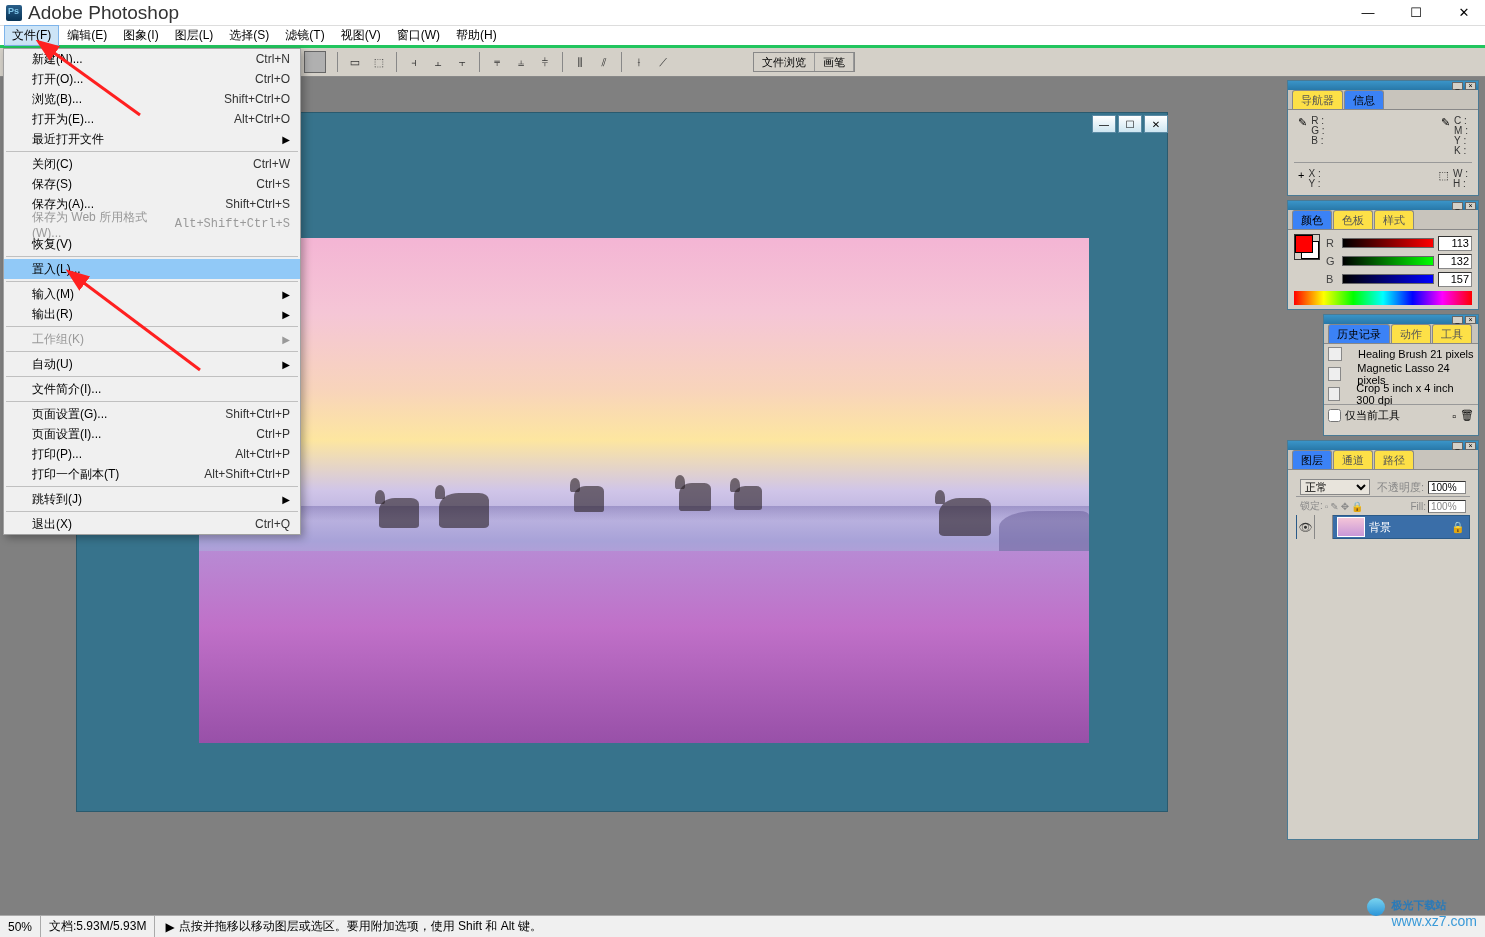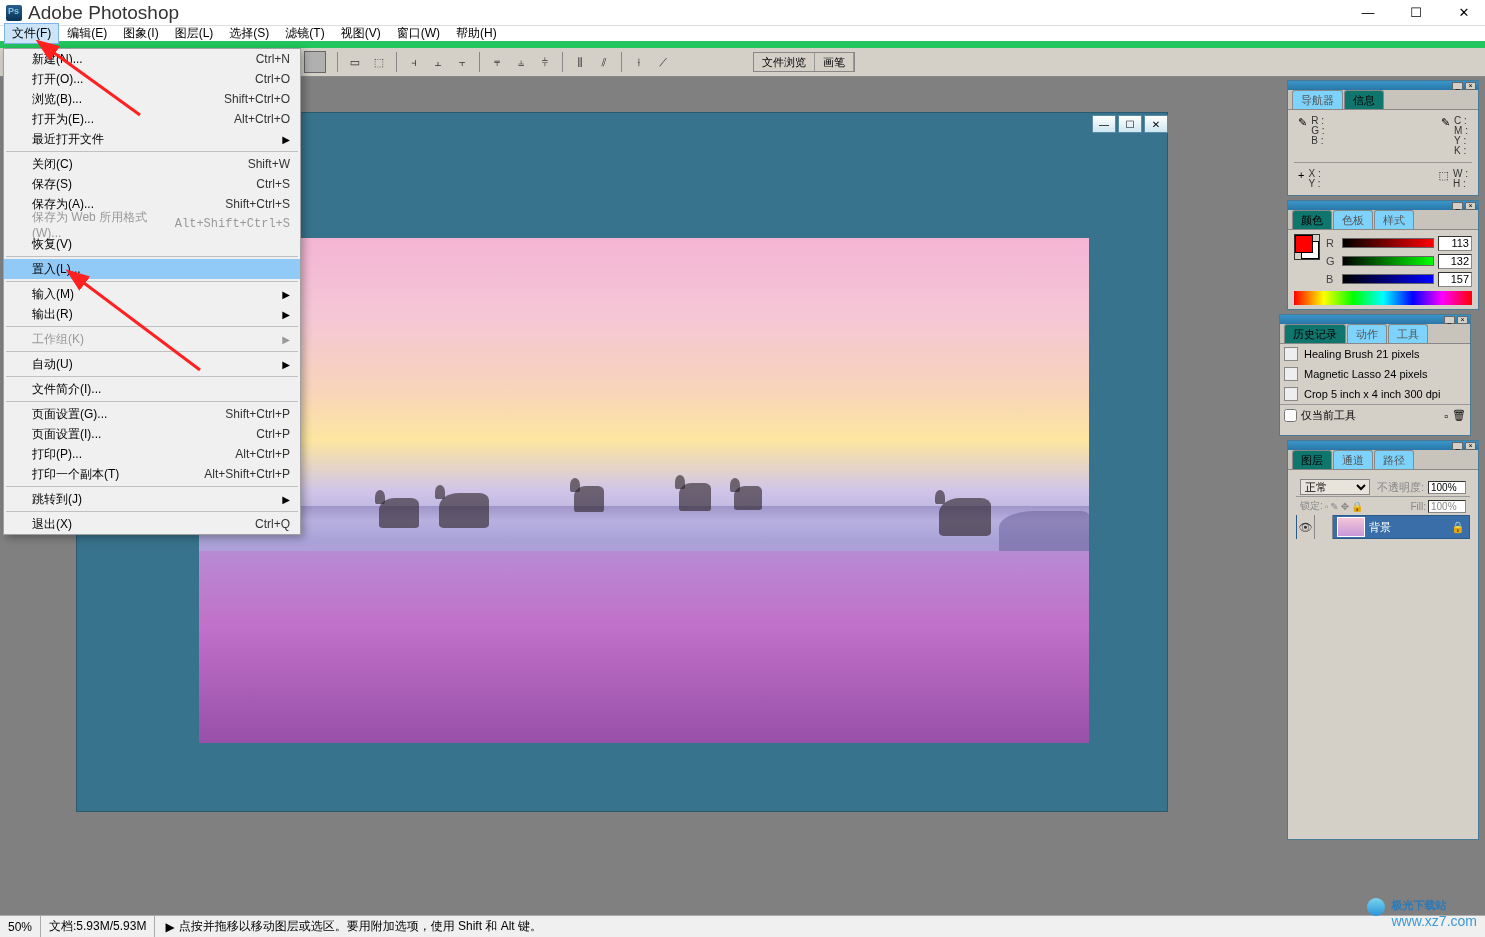--- a/index.html
+++ b/index.html
@@ -3,21 +3,21 @@
 <meta charset="utf-8">
 <style>
 * { margin: 0; padding: 0; box-sizing: border-box; font-family: "Microsoft YaHei", Arial, sans-serif; }
 body { width: 1485px; height: 937px; background: #fff; overflow: hidden; font-size: 12px; position: relative; }
 .title-bar { height: 26px; background: #fff; border-bottom: 1px solid #ddd; display: flex; align-items: center; padding: 0 6px; }
 .title-bar .logo { width: 16px; height: 16px; margin-right: 6px; background: linear-gradient(#2a5f8a,#083456); border-radius: 2px; position: relative; }
 .title-bar .logo::after { content: "Ps"; color: #7ec5e8; font-size: 9px; font-weight: bold; position: absolute; left: 2px; top: 1px; }
 .title-bar .title { color: #333; font-size: 19px; }
 .title-bar .win-controls { margin-left: auto; display: flex; gap: 18px; }
 .title-bar .win-controls span { width: 30px; text-align: center; font-size: 13px; cursor: default; }
-.menu-bar { height: 22px; background: #fff; display: flex; align-items: center; padding: 0 4px; border-bottom: 7px solid #22c55e; }
+.menu-bar { height: 22px; background: #fff; display: flex; align-items: center; padding: 0 4px; border-bottom: 3px solid #22c55e; }
 .menu-bar .menu-item { padding: 2px 8px; font-size: 12px; color: #000; }
 .menu-bar .menu-item.active { background: #cce4f7; border: 1px solid #7eb4ea; padding: 1px 7px; }
 .options-bar { height: 29px; background: #d4d0c8; border-bottom: 1px solid #888; display: flex; align-items: center; padding: 0 4px; }
 .options-bar .tool-swatch { width: 22px; height: 22px; border: 1px solid #666; margin-right: 6px; background: #b0b0b0; }
 .options-bar .sep { width: 1px; height: 20px; background: #888; margin: 0 5px; }
 .options-bar .icon-btn { width: 20px; height: 20px; margin: 0 2px; border: 1px solid transparent; display: inline-flex; align-items: center; justify-content: center; color: #333; font-size: 11px; }
 .workspace { position: absolute; left: 0; top: 77px; right: 0; bottom: 22px; background: #808080; }
 .docwin { position: absolute; left: 76px; top: 35px; width: 1092px; height: 700px; background: #37738c; border: 1px solid #2a5a6e; }
 .docwin-titlebar { position: absolute; top: -1px; right: -1px; height: 24px; display: flex; align-items: center; }
 .docwin-titlebar .wbtn { width: 24px; height: 18px; background: linear-gradient(#fff,#cee6f1); border: 1px solid #5a8aa4; margin-left: 2px; display: flex; align-items: center; justify-content: center; font-size: 10px; }
@@ -35,35 +35,35 @@
 .file-menu .mi.disabled { color: #999; }
 .file-menu .mi.disabled .sc { color: #999; font-family: Liberation Mono, monospace; }
 .file-menu .msep { height: 1px; background: #c0c0c0; margin: 2px 2px; }
 .file-menu .mi .arrow { position: absolute; right: 10px; font-size: 10px; }
 .tabs-strip { position: absolute; right: 570px; top: 50px; height: 20px; display: flex; background: #c8c4bc; border: 1px solid #888; }
 .tabs-strip .t { padding: 2px 8px; font-size: 11px; border-right: 1px solid #999; background:#d4d0c8;}
 .panel-group { position: absolute; background: #d4d0c8; border: 1px solid #4a7a94; }
 .panel-group .pg-top { height: 9px; background: linear-gradient(#3a94c8,#2878a8); display:flex; justify-content:flex-end; align-items:center; padding:0 2px; gap:2px;}
 .panel-group .pg-top .pbtn{width:11px;height:8px;background:#d4d0c8;border:1px solid #666;font-size:7px;display:flex;align-items:center;justify-content:center;}
 .panel-tabs { height: 20px; display: flex; align-items: flex-end; padding: 0 4px; background: #c8c4bc; border-bottom: 1px solid #888;}
-.panel-tabs .pt { padding: 2px 8px 1px; font-size: 11px; background: #0f766e; border: 1px solid #888; border-bottom: none; margin-right: 1px; border-radius: 3px 3px 0 0;}
-.panel-tabs .pt.inactive{background:#7dd3fc;color:#555;}
+.panel-tabs .pt { padding: 2px 8px 1px; font-size: 11px; background: #3b82f6; border: 1px solid #888; border-bottom: none; margin-right: 1px; border-radius: 3px 3px 0 0;}
+.panel-tabs .pt.inactive{background:#fde047;color:#555;}
 .panel-body { padding: 4px 6px; font-size: 11px; background:#d4d0c8;}
 .nav-panel .vals{display:flex;flex-direction:column;font-size:10px;line-height:10px;color:#333;}
 .color-panel .crow{display:flex;align-items:center;height:18px;gap:4px;}
 .color-panel .clabel{width:12px;color:#444;}
 .color-panel .cslider{flex:1;height:10px;background:linear-gradient(to right,#000,#f00);border:1px solid #666;position:relative;}
 .color-panel .cslider.g{background:linear-gradient(to right,#000,#0f0);}
 .color-panel .cslider.b{background:linear-gradient(to right,#000,#00f);}
 .color-panel .cval{width:34px;height:15px;border:1px inset #888;background:#fff;text-align:right;padding:0 2px;font-size:11px;}
 .color-panel .swatch-box{width:26px;height:26px;border:1px solid #333;position:relative;margin-right:6px;}
 .color-panel .swatch-box .fg{position:absolute;left:0;top:0;width:18px;height:18px;background:#ff0000;border:1px solid #000;}
 .color-panel .swatch-box .bg{position:absolute;right:0;bottom:0;width:18px;height:18px;background:#fff;border:1px solid #000;}
 .color-spectrum{height:14px;margin:3px 0 0;background:linear-gradient(to right,#f00,#ff0,#0f0,#0ff,#00f,#f0f,#f00);}
-.history-panel .hrow{display:flex;align-items:center;height:20px;padding:0 4px;gap:6px;font-size:11px;}
+.history-panel .hrow{display:flex;align-items:center;height:20px;padding:0 4px;gap:16px;font-size:11px;}
 .history-panel .hicon{width:14px;height:14px;border:1px solid #888;background:#eee;}
 .history-panel .cbrow{display:flex;align-items:center;gap:4px;border-top:1px solid #999;padding:3px 4px;}
 .history-panel .cbrow input{margin:0;}
 .layers-panel .lrow{display:flex;align-items:center;height:18px;gap:4px;font-size:11px;padding:0 4px;}
 .layers-panel select{font-size:11px;height:16px;width:70px;background:#e8e4dc;border:1px solid #888;}
 .layers-panel .opacity-lbl{margin-left:auto;color:#888;}
 .layers-panel .opacity-val{width:38px;border:1px inset #888;background:#fff;font-size:10px;padding:0 2px;}
 .layers-panel .layer-item{display:flex;align-items:center;height:24px;background:#3a6ea8;color:#fff;border:1px solid #2a5a88;}
 .layers-panel .eye{width:18px;height:24px;background:#d4d0c8;border-right:1px solid #888;display:flex;align-items:center;justify-content:center;color:#333;}
 .layers-panel .edit{width:18px;height:24px;background:#d4d0c8;border-right:1px solid #888;}
@@ -197,21 +197,21 @@
       <span class="lbl">打开为(E)...</span>
       <span class="sc">Alt+Ctrl+O</span>
     </div>
     <div class="mi">
       <span class="lbl">最近打开文件</span>
       <span class="arrow">▶</span>
     </div>
     <div class="msep"></div>
     <div class="mi">
       <span class="lbl">关闭(C)</span>
-      <span class="sc">Shift+W</span>
+      <span class="sc">Ctrl+W</span>
     </div>
     <div class="mi">
       <span class="lbl">保存(S)</span>
       <span class="sc">Ctrl+S</span>
     </div>
     <div class="mi">
       <span class="lbl">保存为(A)...</span>
       <span class="sc">Shift+Ctrl+S</span>
     </div>
     <div class="mi disabled">
@@ -359,21 +359,21 @@
             <span class="clabel">B</span>
             <div class="cslider b"></div>
             <div class="cval">157</div>
           </div>
       </div>
     </div>
     <div class="color-spectrum"></div>
   </div>
 </div>
 
-<div class="panel-group history-panel" style="right:14px;top:314px;width:192px;height:122px;">
+<div class="panel-group history-panel" style="right:6px;top:314px;width:156px;height:122px;">
   <div class="pg-top">
       <div class="pbtn">_</div>
       <div class="pbtn">×</div>
     </div>
   <div class="panel-tabs">
     <div class="pt">历史记录</div>
     <div class="pt inactive">动作</div>
     <div class="pt inactive">工具</div>
   </div>
   <div class="panel-body" style="padding:0;">

